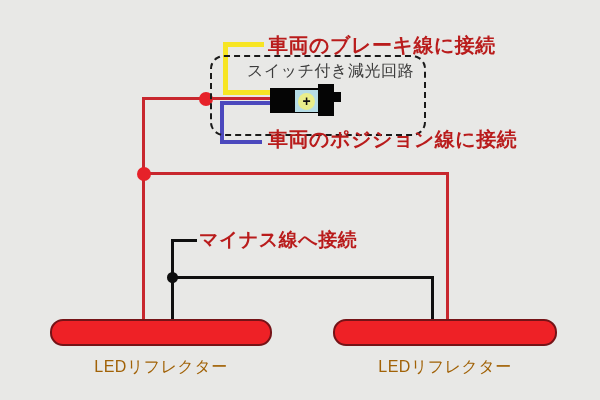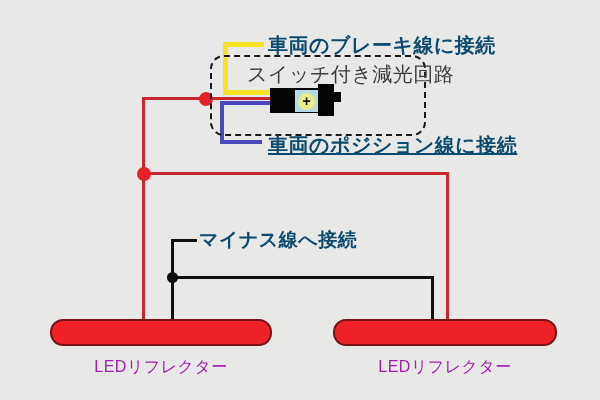--- a/index.html
+++ b/index.html
@@ -31,25 +31,25 @@
     position:absolute;left:298px;top:93px;width:17px;height:17px;border-radius:50%;
     background:#e9ee8a;color:#111;font-weight:bold;font-size:14px;line-height:16px;
     text-align:center;
   }
   
   .reflector{
     position:absolute;top:319px;height:27px;background:#ee2126;
     border:2px solid #751317;border-radius:13px;box-sizing:border-box;
   }
   
-  .lbl{position:absolute;white-space:nowrap;color:#0c4a6e;}
+  .lbl{position:absolute;white-space:nowrap;color:#b91c1c;}
   .lbl-bold{font-weight:bold;font-size:20px;letter-spacing:0.5px;}
-  .lbl-dimmer{font-size:20px;color:#3c3c3c;letter-spacing:0.5px;}
+  .lbl-dimmer{font-size:16px;color:#3c3c3c;letter-spacing:0.5px;}
   .lbl-minus{font-weight:bold;font-size:19px;line-height:26px;letter-spacing:0.5px;}
-  .lbl-reflector{font-size:16px;color:#a21caf;text-align:center;letter-spacing:0.5px;}
+  .lbl-reflector{font-size:16px;color:#a16207;text-align:center;letter-spacing:0.5px;}
 </style>
 </head>
 <body>
 
 <div class="abs" style="left:0;top:0;width:600px;height:400px;">
 
   <div class="wire wire-red" style="left:142px;top:97px;width:129px;height:3px;"></div>
   <div class="wire wire-red" style="left:142px;top:97px;width:3px;height:224px;"></div>
   <div class="wire wire-red" style="left:142px;top:172px;width:307px;height:3px;"></div>
   <div class="wire wire-red" style="left:446px;top:172px;width:3px;height:149px;"></div>
@@ -77,21 +77,21 @@
   <div class="module-black" style="left:318px;top:84px;width:16px;height:32px;"></div>
   <div class="module-black" style="left:334px;top:92px;width:7px;height:10px;"></div>
   <div class="switch-face"></div>
   <div class="switch-button">+</div>
 
   <div class="reflector" style="left:50px;width:222px;"></div>
   <div class="reflector" style="left:333px;width:224px;"></div>
 
   <div class="lbl lbl-bold" style="left:268px;top:32px;">車両のブレーキ線に接続</div>
   <div class="lbl lbl-dimmer" style="left:247px;top:61px;">スイッチ付き減光回路</div>
-  <div class="lbl lbl-bold" style="left:268px;top:132px;text-decoration:underline;">車両のポジション線に接続</div>
+  <div class="lbl lbl-bold" style="left:268px;top:126px;">車両のポジション線に接続</div>
 
   <div class="lbl lbl-minus" style="left:199px;top:227px;">
     <div>マイナス線へ接続</div>
   </div>
 
   <div class="lbl lbl-reflector" style="left:50px;top:357px;width:222px;">LEDリフレクター</div>
   <div class="lbl lbl-reflector" style="left:333px;top:357px;width:224px;">LEDリフレクター</div>
 
 </div>
 

